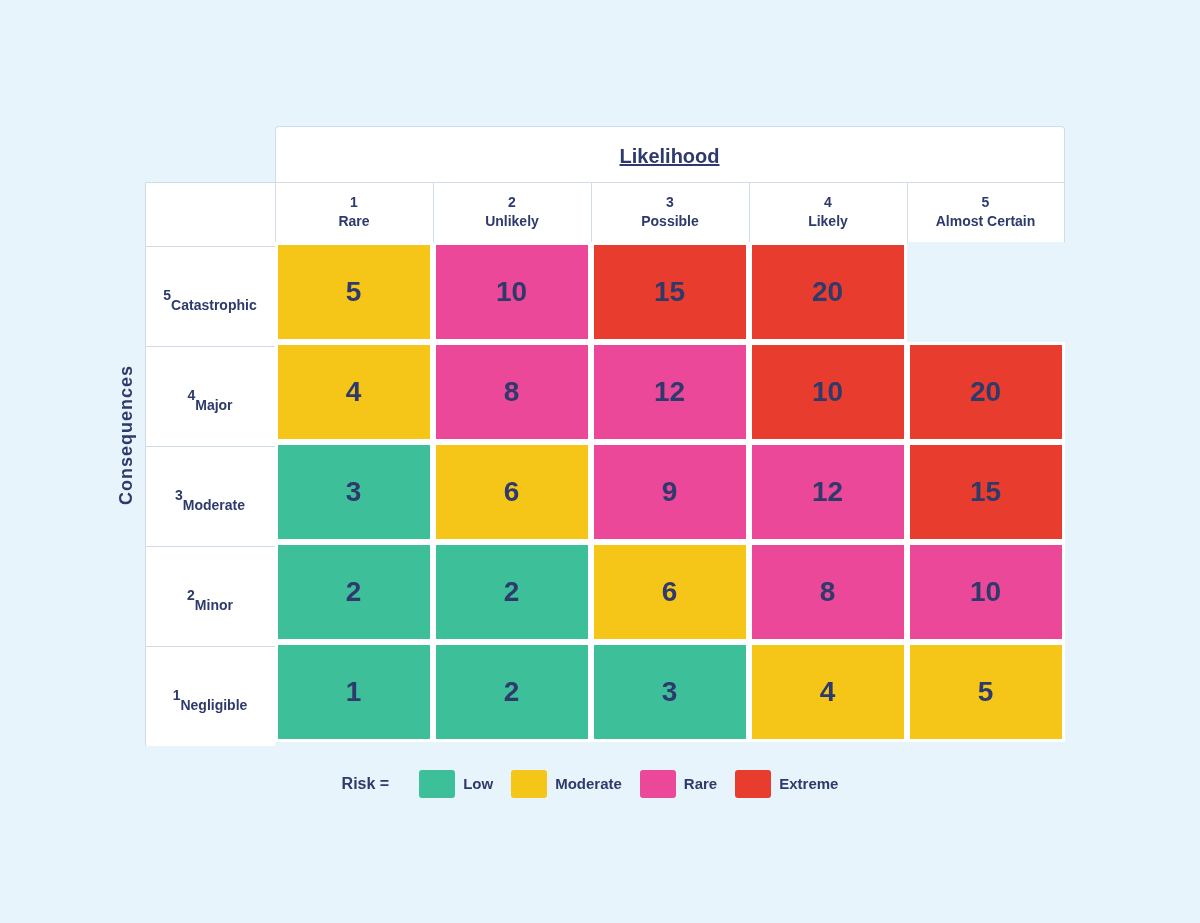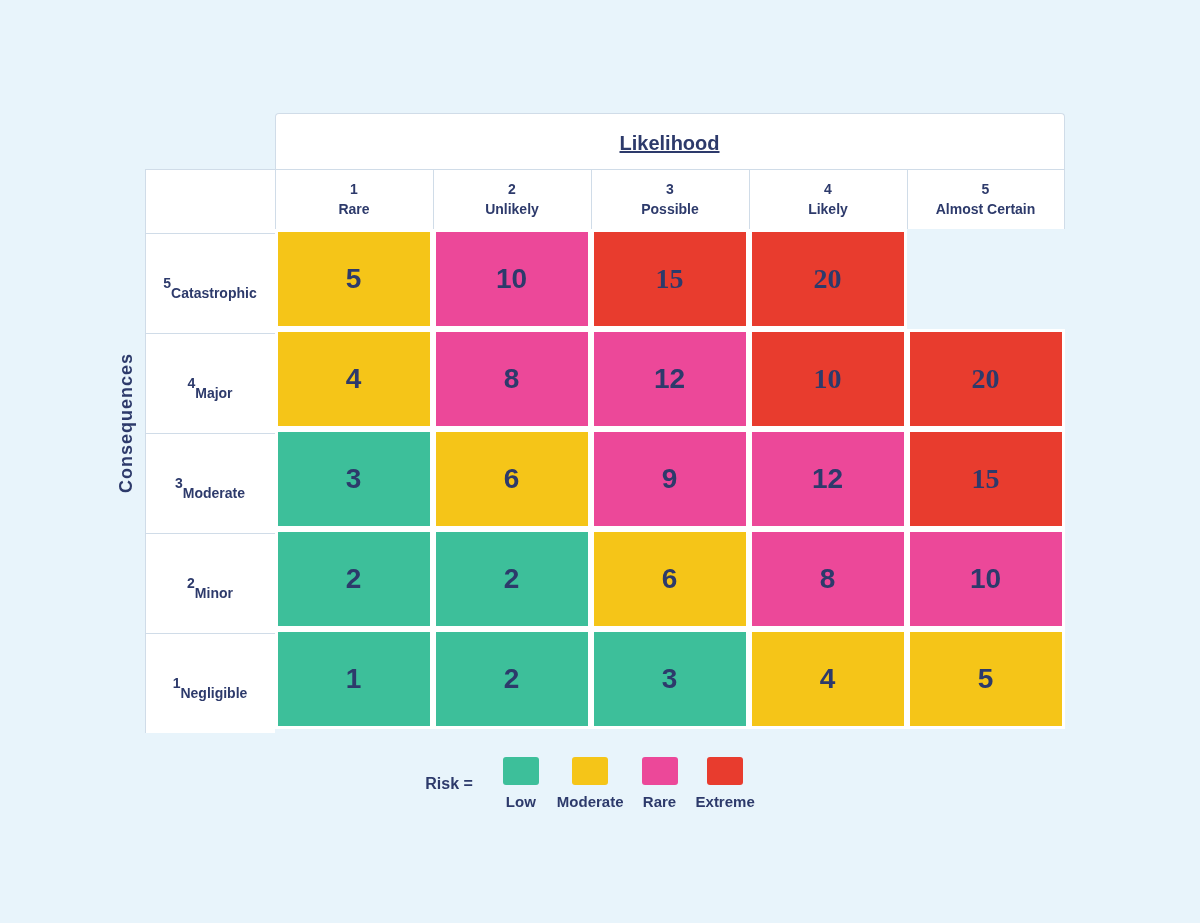--- a/index.html
+++ b/index.html
@@ -139,40 +139,39 @@
       justify-content: center;
       font-size: 28px;
       font-weight: 700;
       color: #2d3a6b;
     }
 
     
     .color-low      { background-color: #3dbf9a; }
     .color-moderate { background-color: #f5c518; }
     .color-high     { background-color: #ec4899; }
-    .color-extreme  { background-color: #e83c2e; font-family: Liberation Serif, serif; }
+    .color-extreme  { background-color: #e83c2e; }
 
     
     .legend {
       display: flex;
       flex-direction: row;
       align-items: center;
       margin-top: 24px;
       gap: 30px;
     }
 
     .legend-risk-label {
       font-size: 16px;
       font-weight: 700;
       color: #2d3a6b;
     }
 
     .legend-item {
       display: flex;
-      flex-direction: column;
       align-items: center;
       gap: 8px;
       text-align: center;
     }
 
     .legend-swatch {
       width: 36px;
       height: 28px;
       border-radius: 3px;
     }

